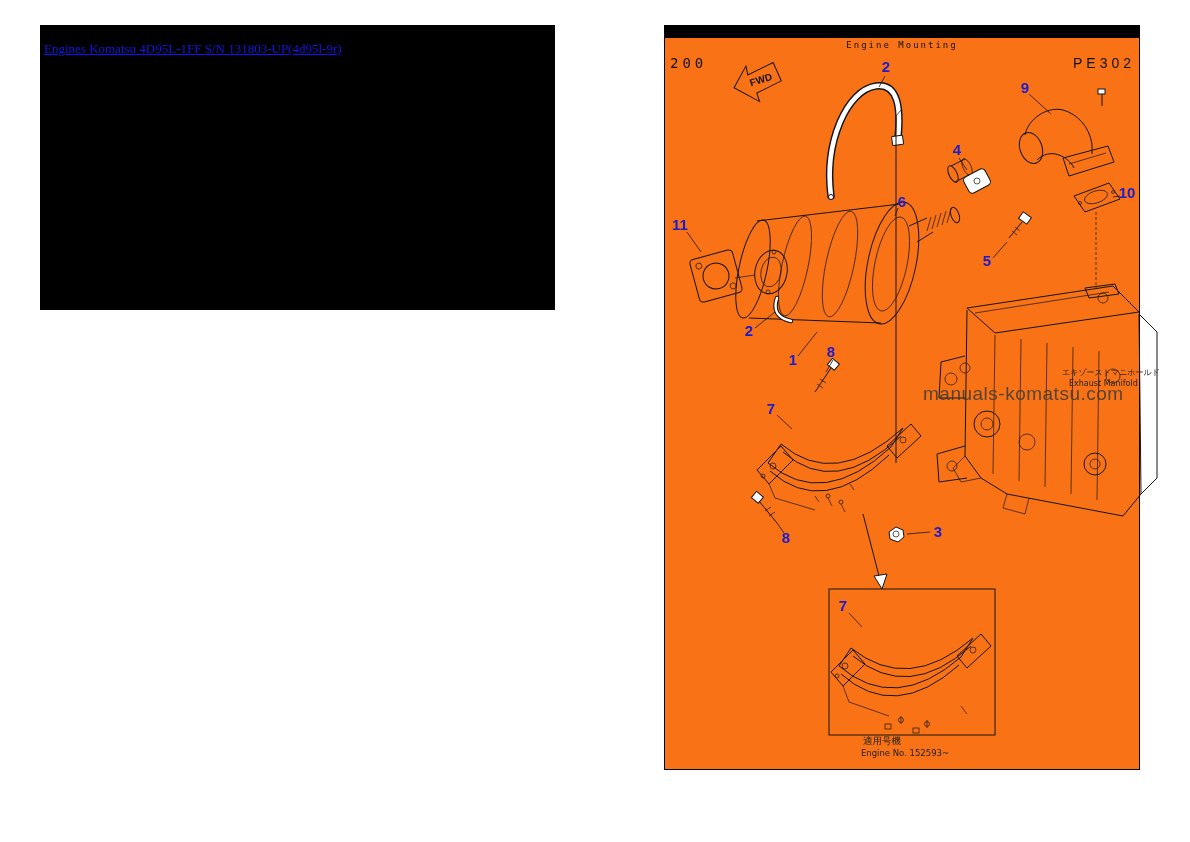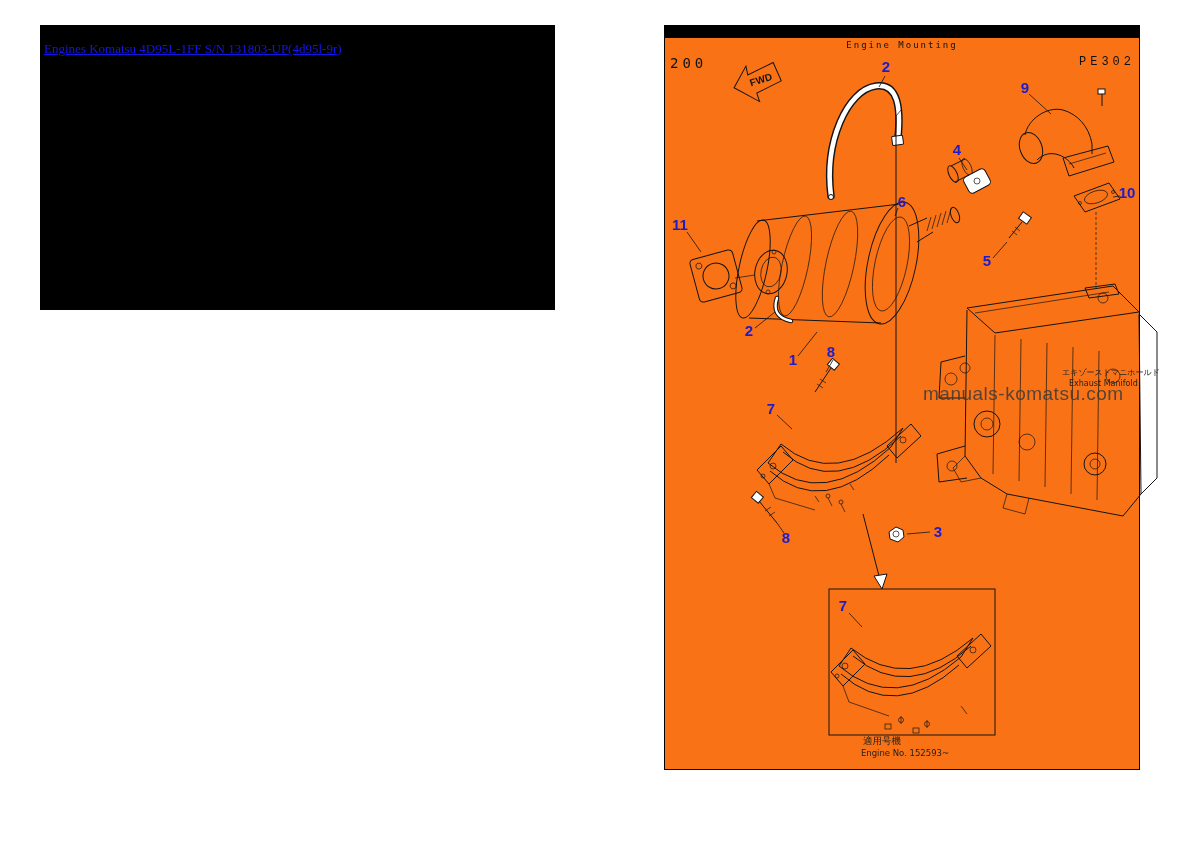--- a/index.html
+++ b/index.html
@@ -27,21 +27,21 @@
   .panel-title{
     position:absolute;top:14px;left:0;width:100%;text-align:center;
     font-family:"DejaVu Sans Mono",monospace;font-size:9px;letter-spacing:2px;color:#111;
   }
   .page-no-left{
     position:absolute;top:29px;left:5px;
     font-family:"DejaVu Sans Mono",monospace;font-size:14px;letter-spacing:4px;color:#111;
   }
   .page-code-right{
     position:absolute;top:29px;right:4px;
-    font-family:Liberation Mono, monospace;font-size:12px;letter-spacing:4px;color:#111;
+    font-family:Liberation Sans, sans-serif;font-size:14px;letter-spacing:4px;color:#111;
   }
   svg.diagram{position:absolute;left:0;top:0;}
   svg .ln{stroke:#141414;stroke-width:1;fill:none;}
   svg .thin{stroke:#141414;stroke-width:.7;fill:none;}
   svg .wfill{fill:#ffffff;stroke:#141414;stroke-width:1;}
   svg .tube-o{stroke:#141414;stroke-width:7.5;fill:none;stroke-linecap:round;}
   svg .tube-i{stroke:#ffffff;stroke-width:4.6;fill:none;stroke-linecap:round;}
   svg .tube-o2{stroke:#141414;stroke-width:4.5;fill:none;stroke-linecap:round;}
   svg .tube-i2{stroke:#ffffff;stroke-width:2.4;fill:none;stroke-linecap:round;}
   svg .callout{

